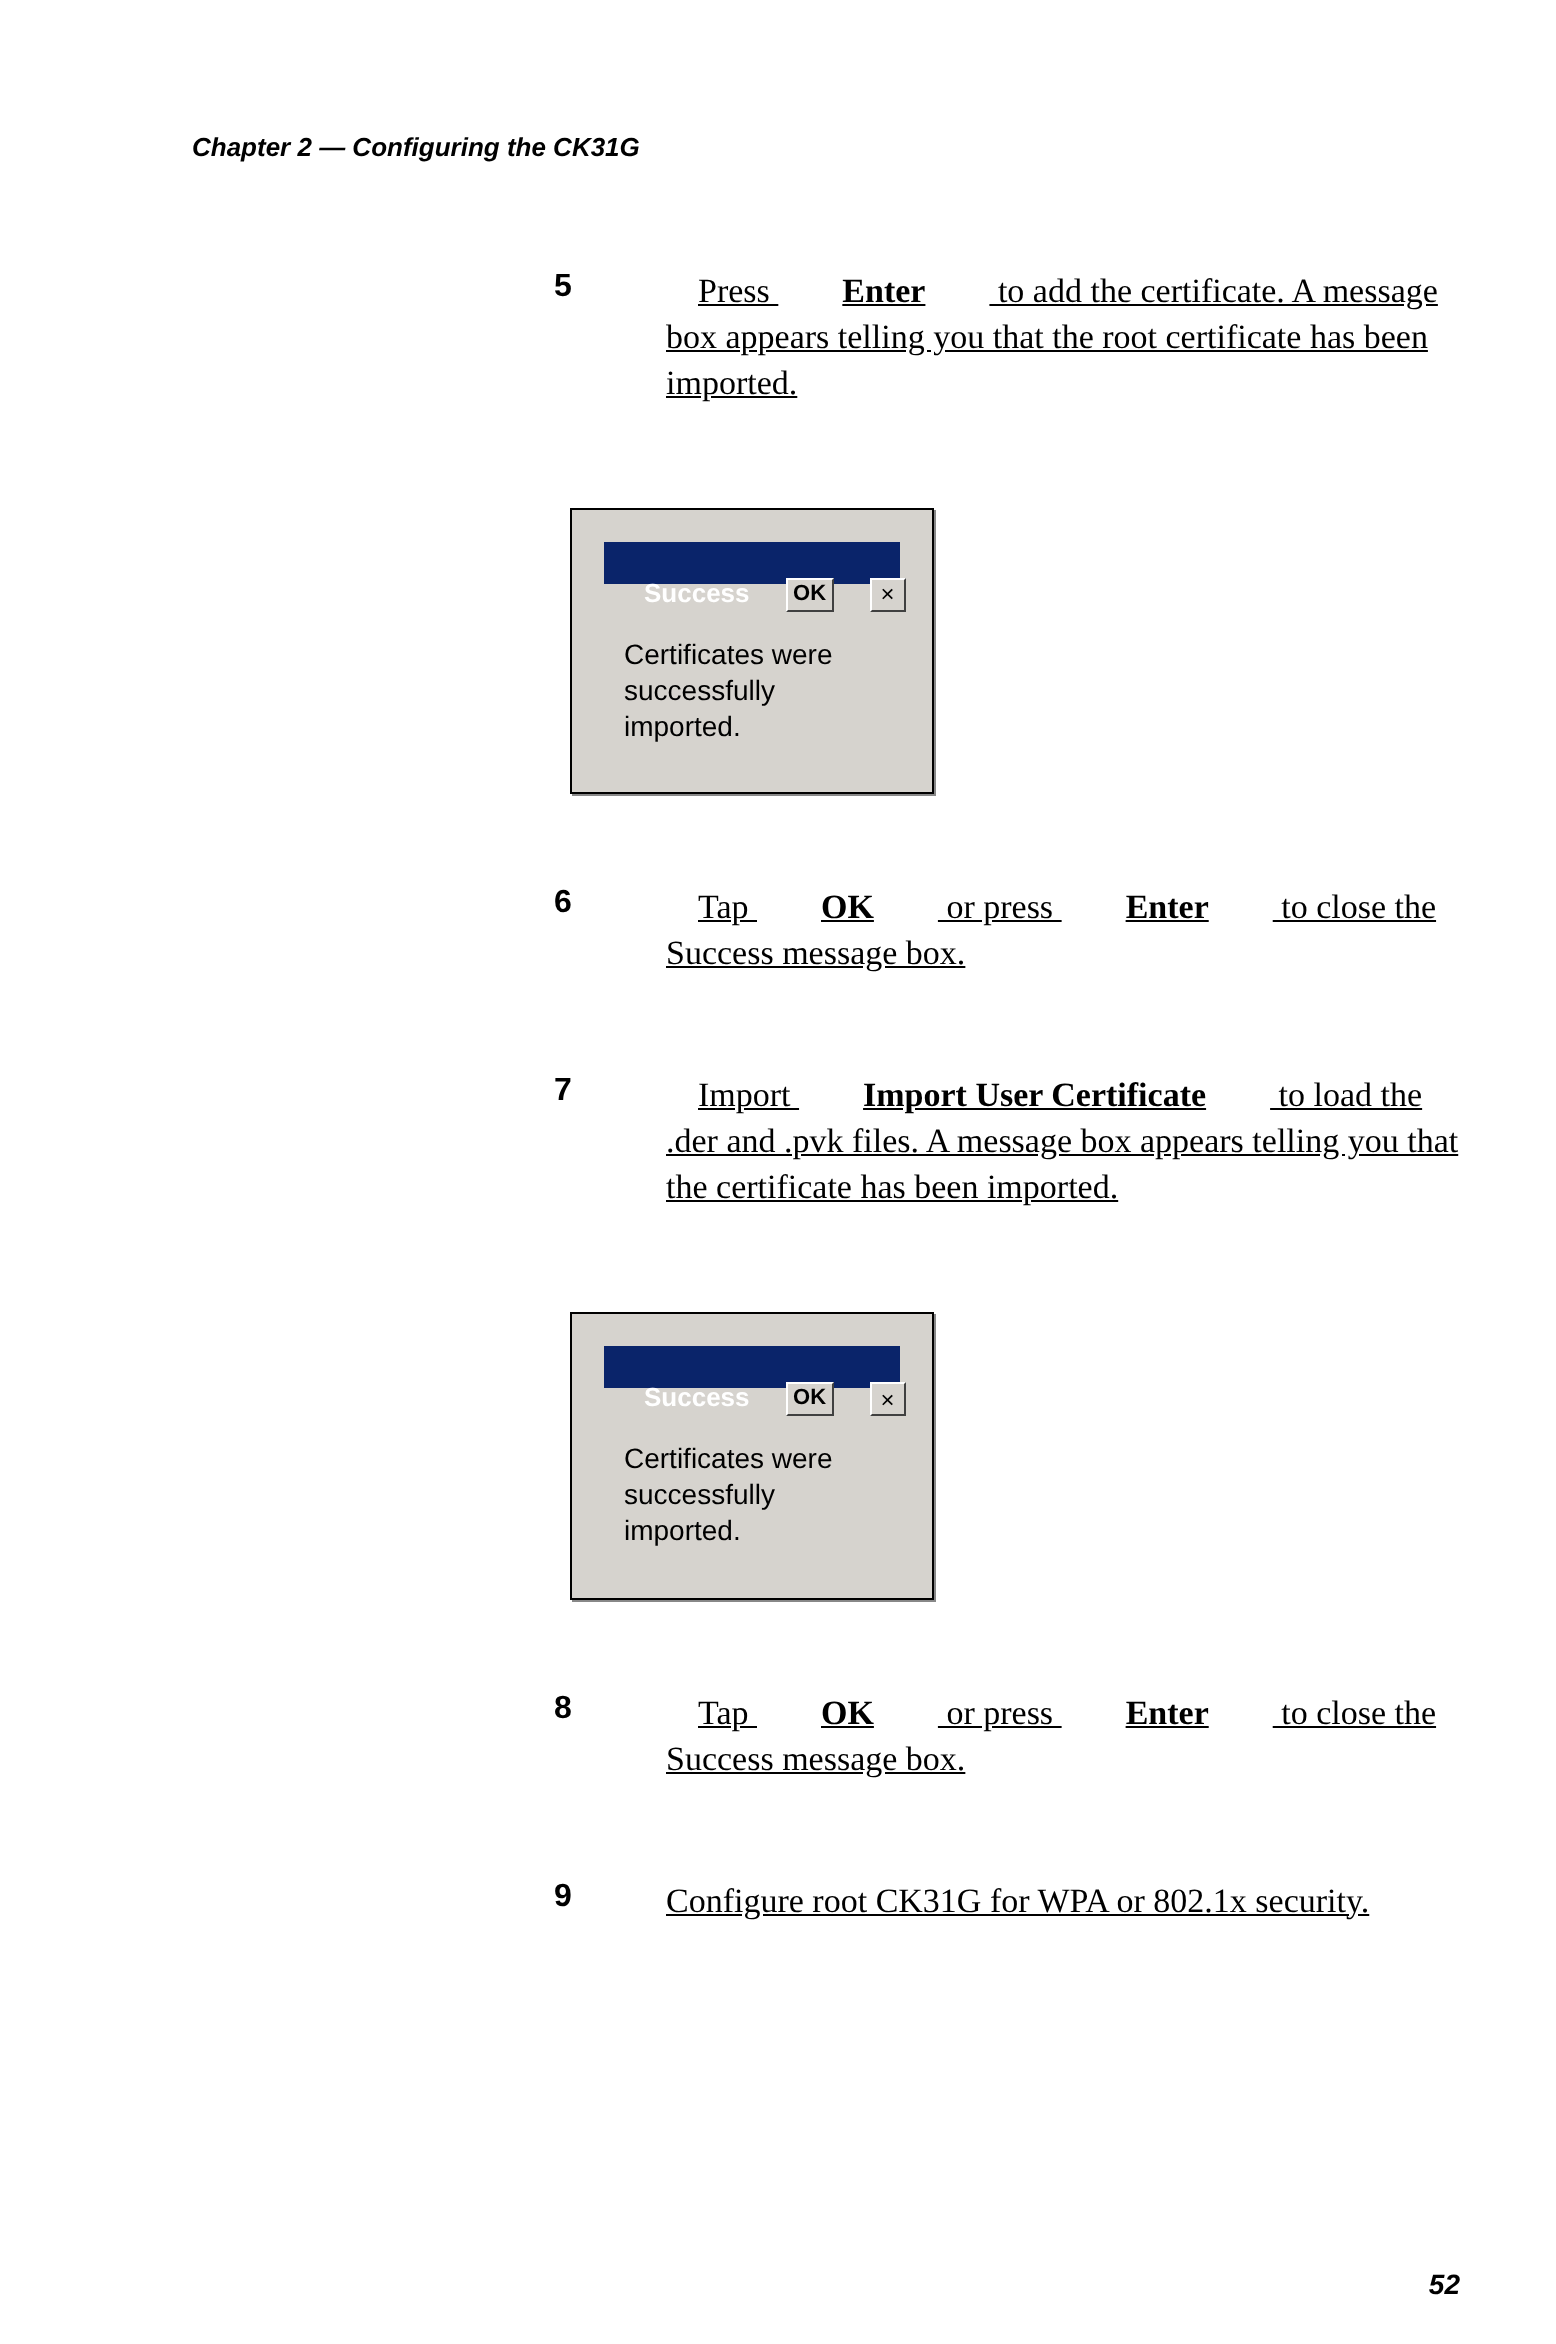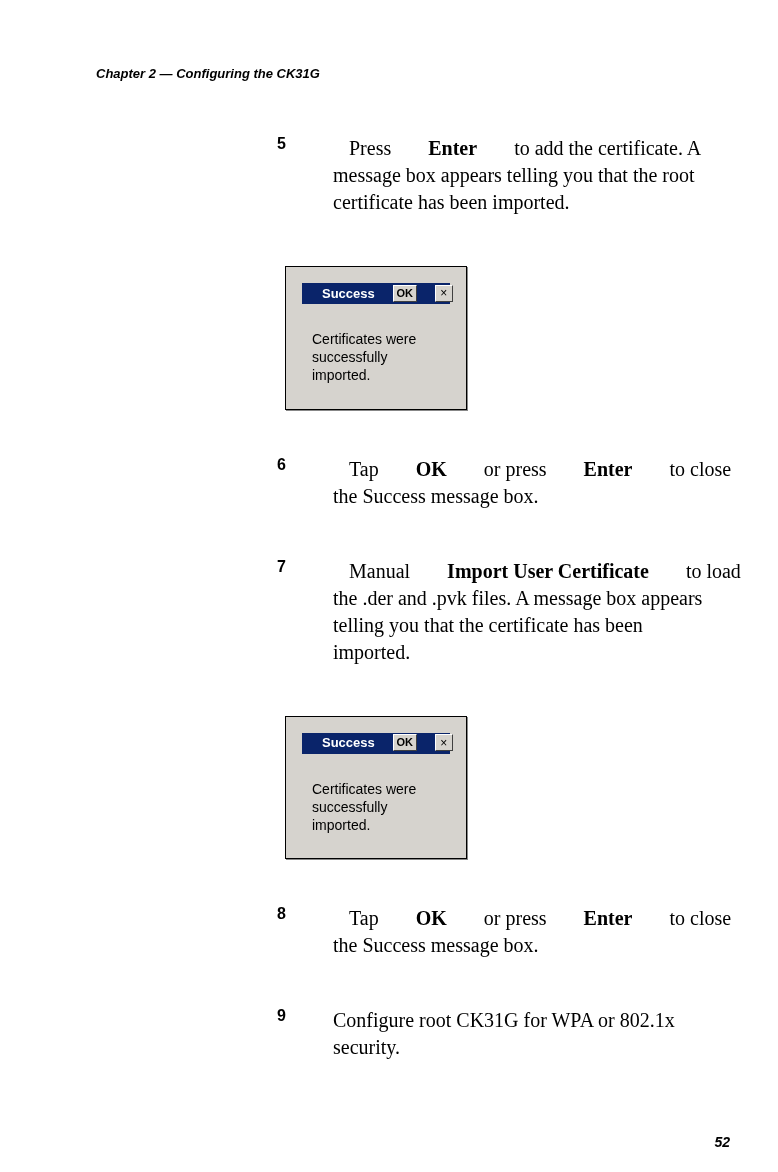--- a/index.html
+++ b/index.html
@@ -37,23 +37,24 @@
     }
     .step-num {
       font-family: Arial, Helvetica, sans-serif;
       font-weight: bold;
       font-size: 16px;
       width: 24px;
       flex-shrink: 0;
       text-align: left;
     }
     .step-text {
-      font-size: 20px;
+      font-size: 17px;
       line-height: 1.35;
       flex: 1;
+      text-decoration: underline;
     }
     .step-after-img {
       margin-top: 14px;
     }
     .bold {
       font-weight: bold;
     }
     .dialog-wrap {
       margin-left: 24px;
       margin-top: 18px;
@@ -67,21 +68,20 @@
       display: inline-block;
     }
     .dialog-title {
       background: linear-gradient(to right, #0a246a, #0a246a);
       color: white;
       font-family: Arial, Helvetica, sans-serif;
       font-weight: bold;
       font-size: 13px;
       padding: 2px 4px 3px 4px;
       display: flex;
-      align-items: center;
       height: 21px;
     }
     .dialog-title-text {
       flex: 1;
     }
     .title-btn {
       background: #d6d3ce;
       border-top: 1px solid #fff;
       border-left: 1px solid #fff;
       border-right: 1px solid #404040;
@@ -154,21 +154,21 @@
   <div class="step step-after-img">
     <div class="step-num">6</div>
     <div class="step-text">
       <span>Tap </span><span class="bold">OK</span><span> or press </span><span class="bold">Enter</span><span> to close the Success message box.</span>
     </div>
   </div>
 
   <div class="step">
     <div class="step-num">7</div>
     <div class="step-text">
-      <span>Manual </span><span class="bold">Import User Certificate</span><span> to load the .der and .pvk files. A message box appears telling you that the certificate has been imported.</span>
+      <span>Import </span><span class="bold">Import User Certificate</span><span> to load the .der and .pvk files. A message box appears telling you that the certificate has been imported.</span>
     </div>
   </div>
 
   <div class="dialog-wrap">
     <div class="dialog">
       <div class="dialog-title">
         <span class="dialog-title-text">Success</span>
         <span class="title-btn">OK</span>
         <span class="title-btn close-x">
           <span>×</span>

